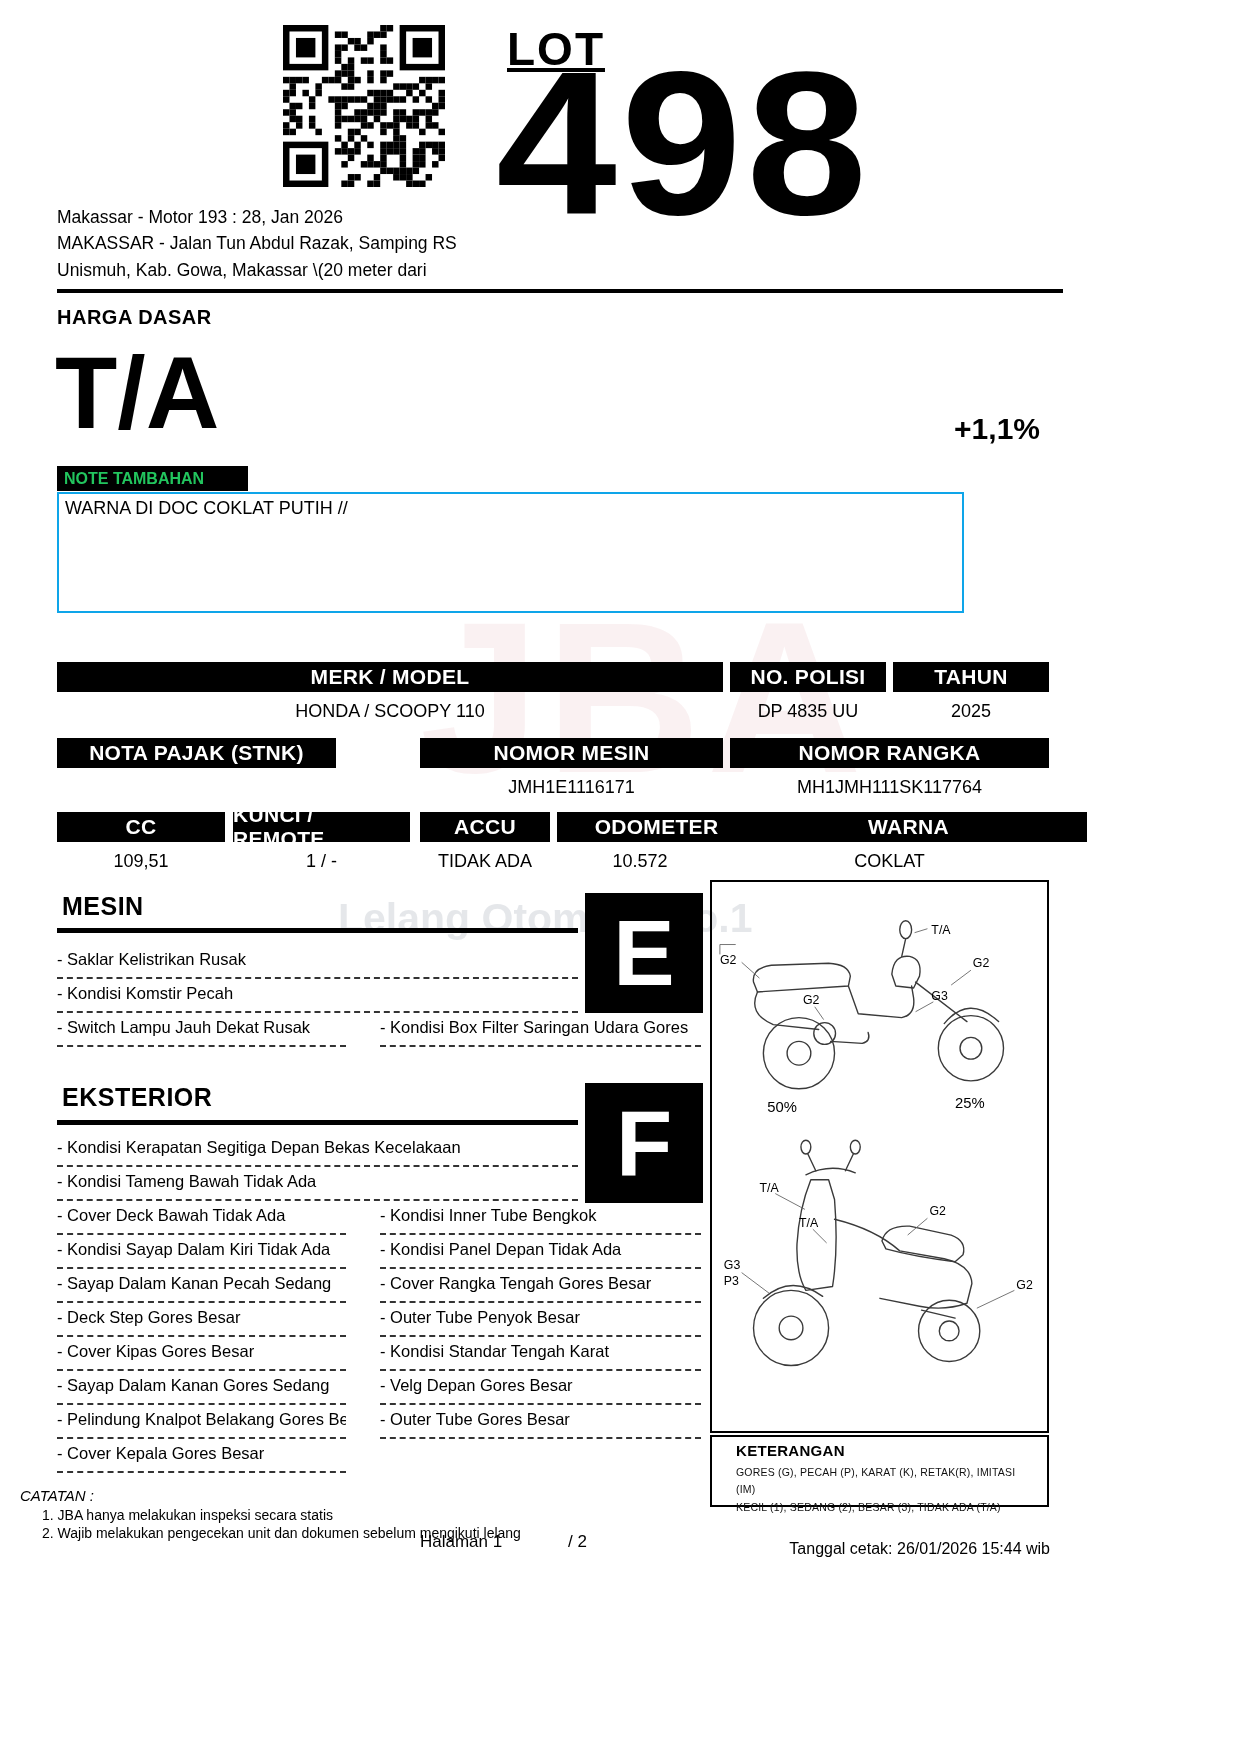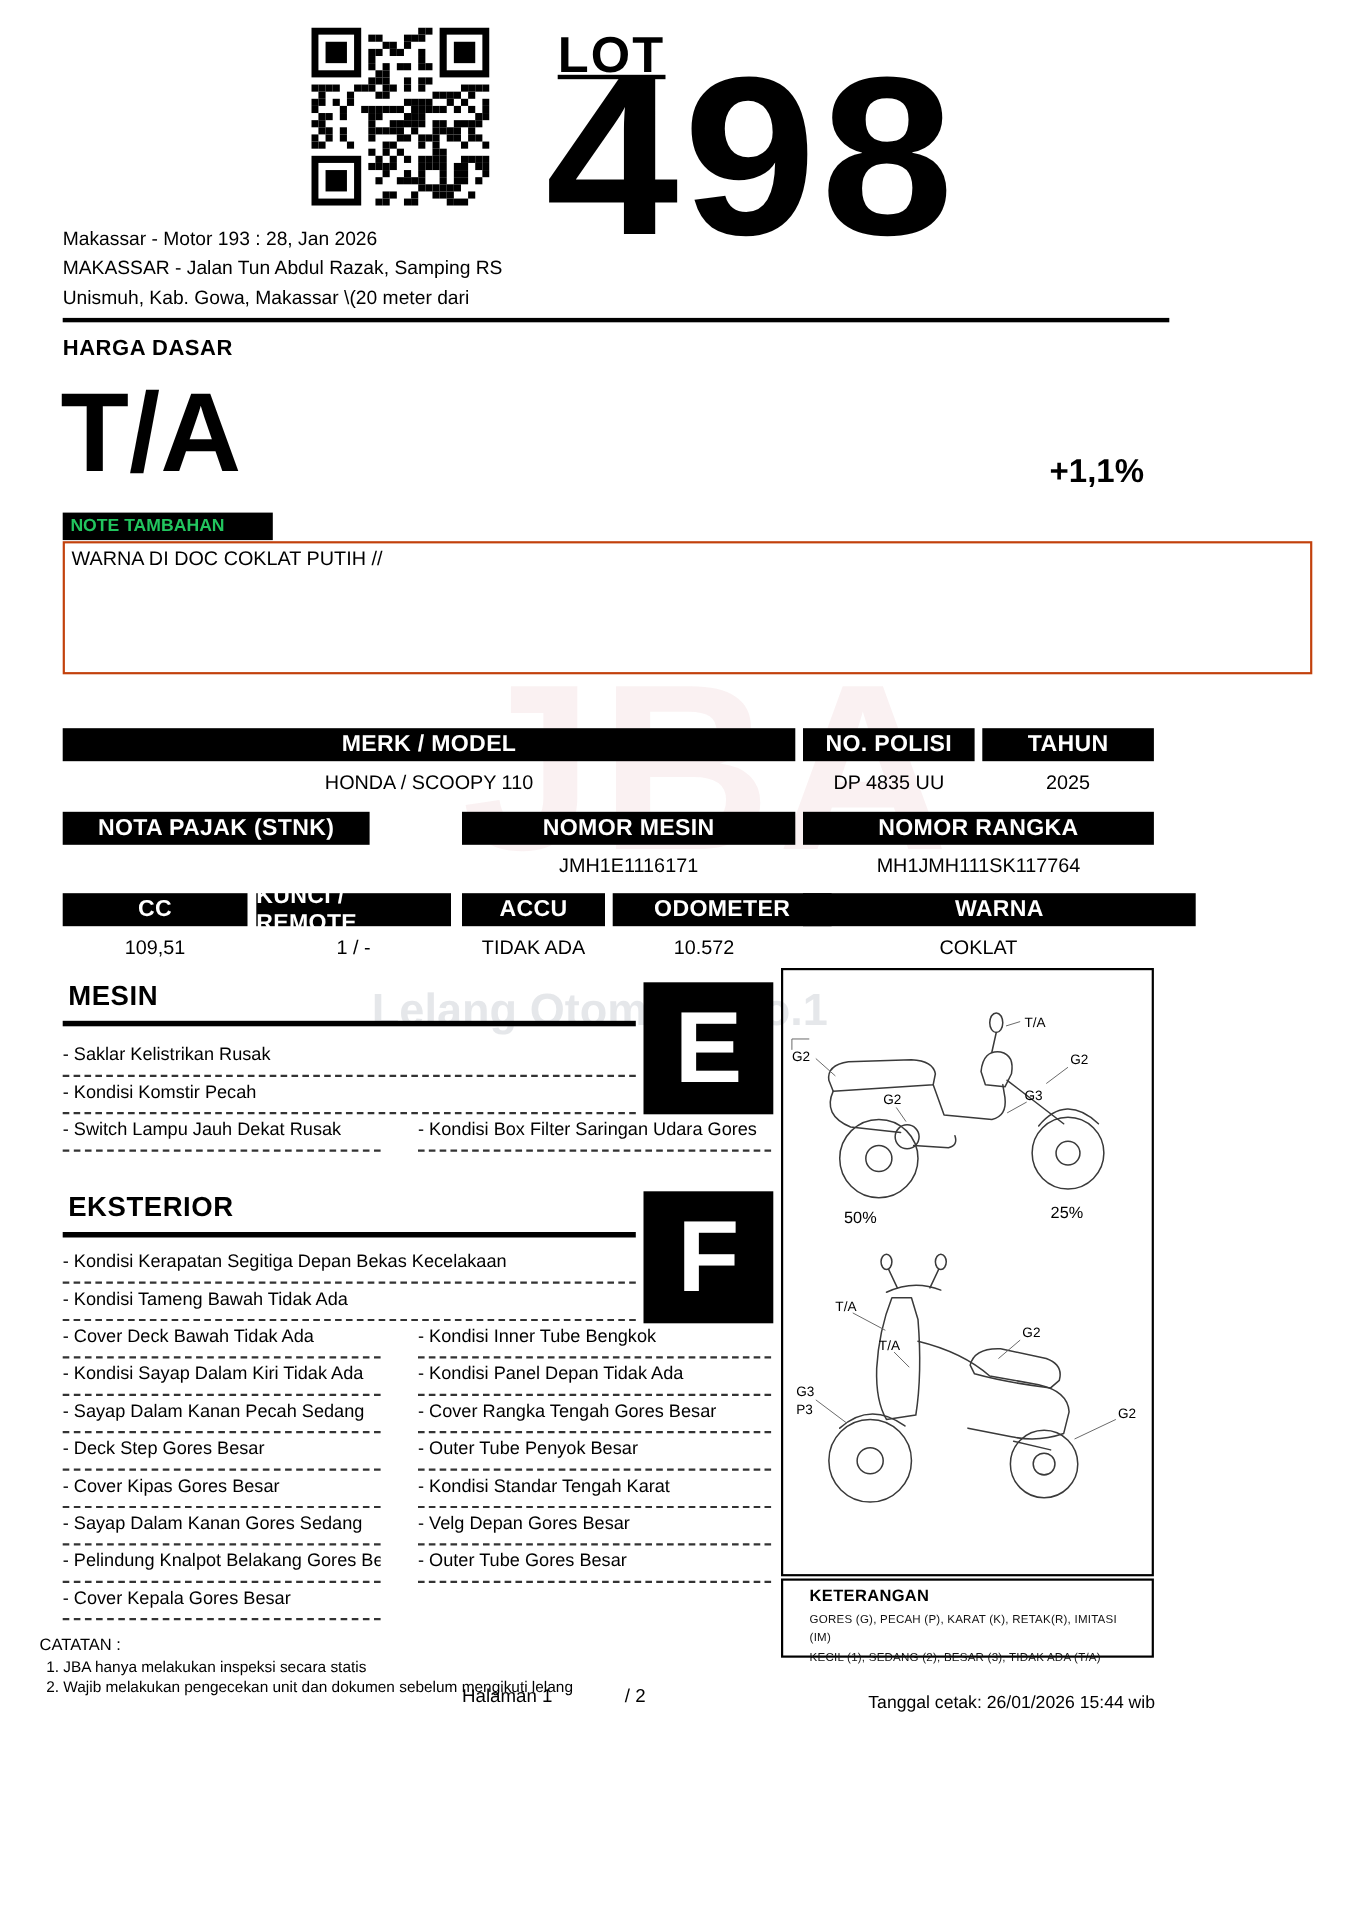--- a/index.html
+++ b/index.html
@@ -23,21 +23,21 @@
   .venue { position:absolute; left:57px; top:204px; width:450px; font-size:17.5px; line-height:1.5; }
   .divider { position:absolute; left:57px; top:289px; width:1006px; height:4px; background:#000; }
 
   .price-label { position:absolute; left:57px; top:306px; font-size:20px; font-weight:bold; letter-spacing:.5px; }
   .price-value { position:absolute; left:55px; top:342px; font-size:102px; font-weight:bold; line-height:1; }
   .price-increment { position:absolute; left:880px; top:412px; width:160px; text-align:right;
                      font-size:30px; font-weight:bold; }
 
   .note-label { position:absolute; left:57px; top:466px; width:184px; height:25px; background:#000;
                 color:#22c55e; font-size:16px; font-weight:bold; display:flex; align-items:center; padding-left:7px; }
-  .note-box { position:absolute; left:57px; top:492px; width:1136px; height:121px; border:2px solid #c2410c;
+  .note-box { position:absolute; left:57px; top:492px; width:907px; height:121px; border:2px solid #0ea5e9;
               font-size:18px; padding:4px 6px; box-sizing:border-box; }
 
   
   .hbar { position:absolute; height:30px; background:#000; color:#fff; font-weight:bold; font-size:21px;
           display:flex; align-items:center; justify-content:center; letter-spacing:.3px; }
   .tval { position:absolute; height:26px; font-size:18px; display:flex; align-items:center; justify-content:center; }
 
   
   .sec-title { position:absolute; left:62px; font-size:25px; font-weight:bold; letter-spacing:.5px; }
   .sec-rule  { position:absolute; left:57px; width:521px; height:5px; background:#000; }
@@ -56,21 +56,21 @@
   .diagram-svg .ld { stroke:#666; stroke-width:0.9; fill:none; }
   .diagram-svg text { font-family:"Liberation Sans", sans-serif; font-size:12.5px; fill:#000; }
   .diagram-svg text.pct { font-size:15px; }
 
   .keterangan-box { position:absolute; left:710px; top:1435px; width:339px; height:72px; border:2px solid #000;
                     box-sizing:border-box; padding:5px 24px; }
   .keterangan-title { font-size:15px; font-weight:bold; letter-spacing:.3px; margin-bottom:5px; }
   .keterangan-line { font-size:10.5px; letter-spacing:.2px; line-height:1.65; color:#111; }
 
   
-  .catatan-title { position:absolute; left:36px; top:1487px; font-size:15px; }
+  .catatan-title { position:absolute; left:20px; top:1487px; font-size:15px;font-style:italic; }
   .catatan-item1 { position:absolute; left:42px; top:1507px; font-size:14px; }
   .catatan-item2 { position:absolute; left:42px; top:1525px; font-size:14px; }
   .footer-page   { position:absolute; left:420px; top:1532px; font-size:17px; }
   .footer-total  { position:absolute; left:568px; top:1532px; font-size:17px; }
   .footer-printed{ position:absolute; left:720px; top:1540px; width:330px; text-align:right; font-size:16px; }
 </style>
 </head>
 <body>
 
 <div class="page">

